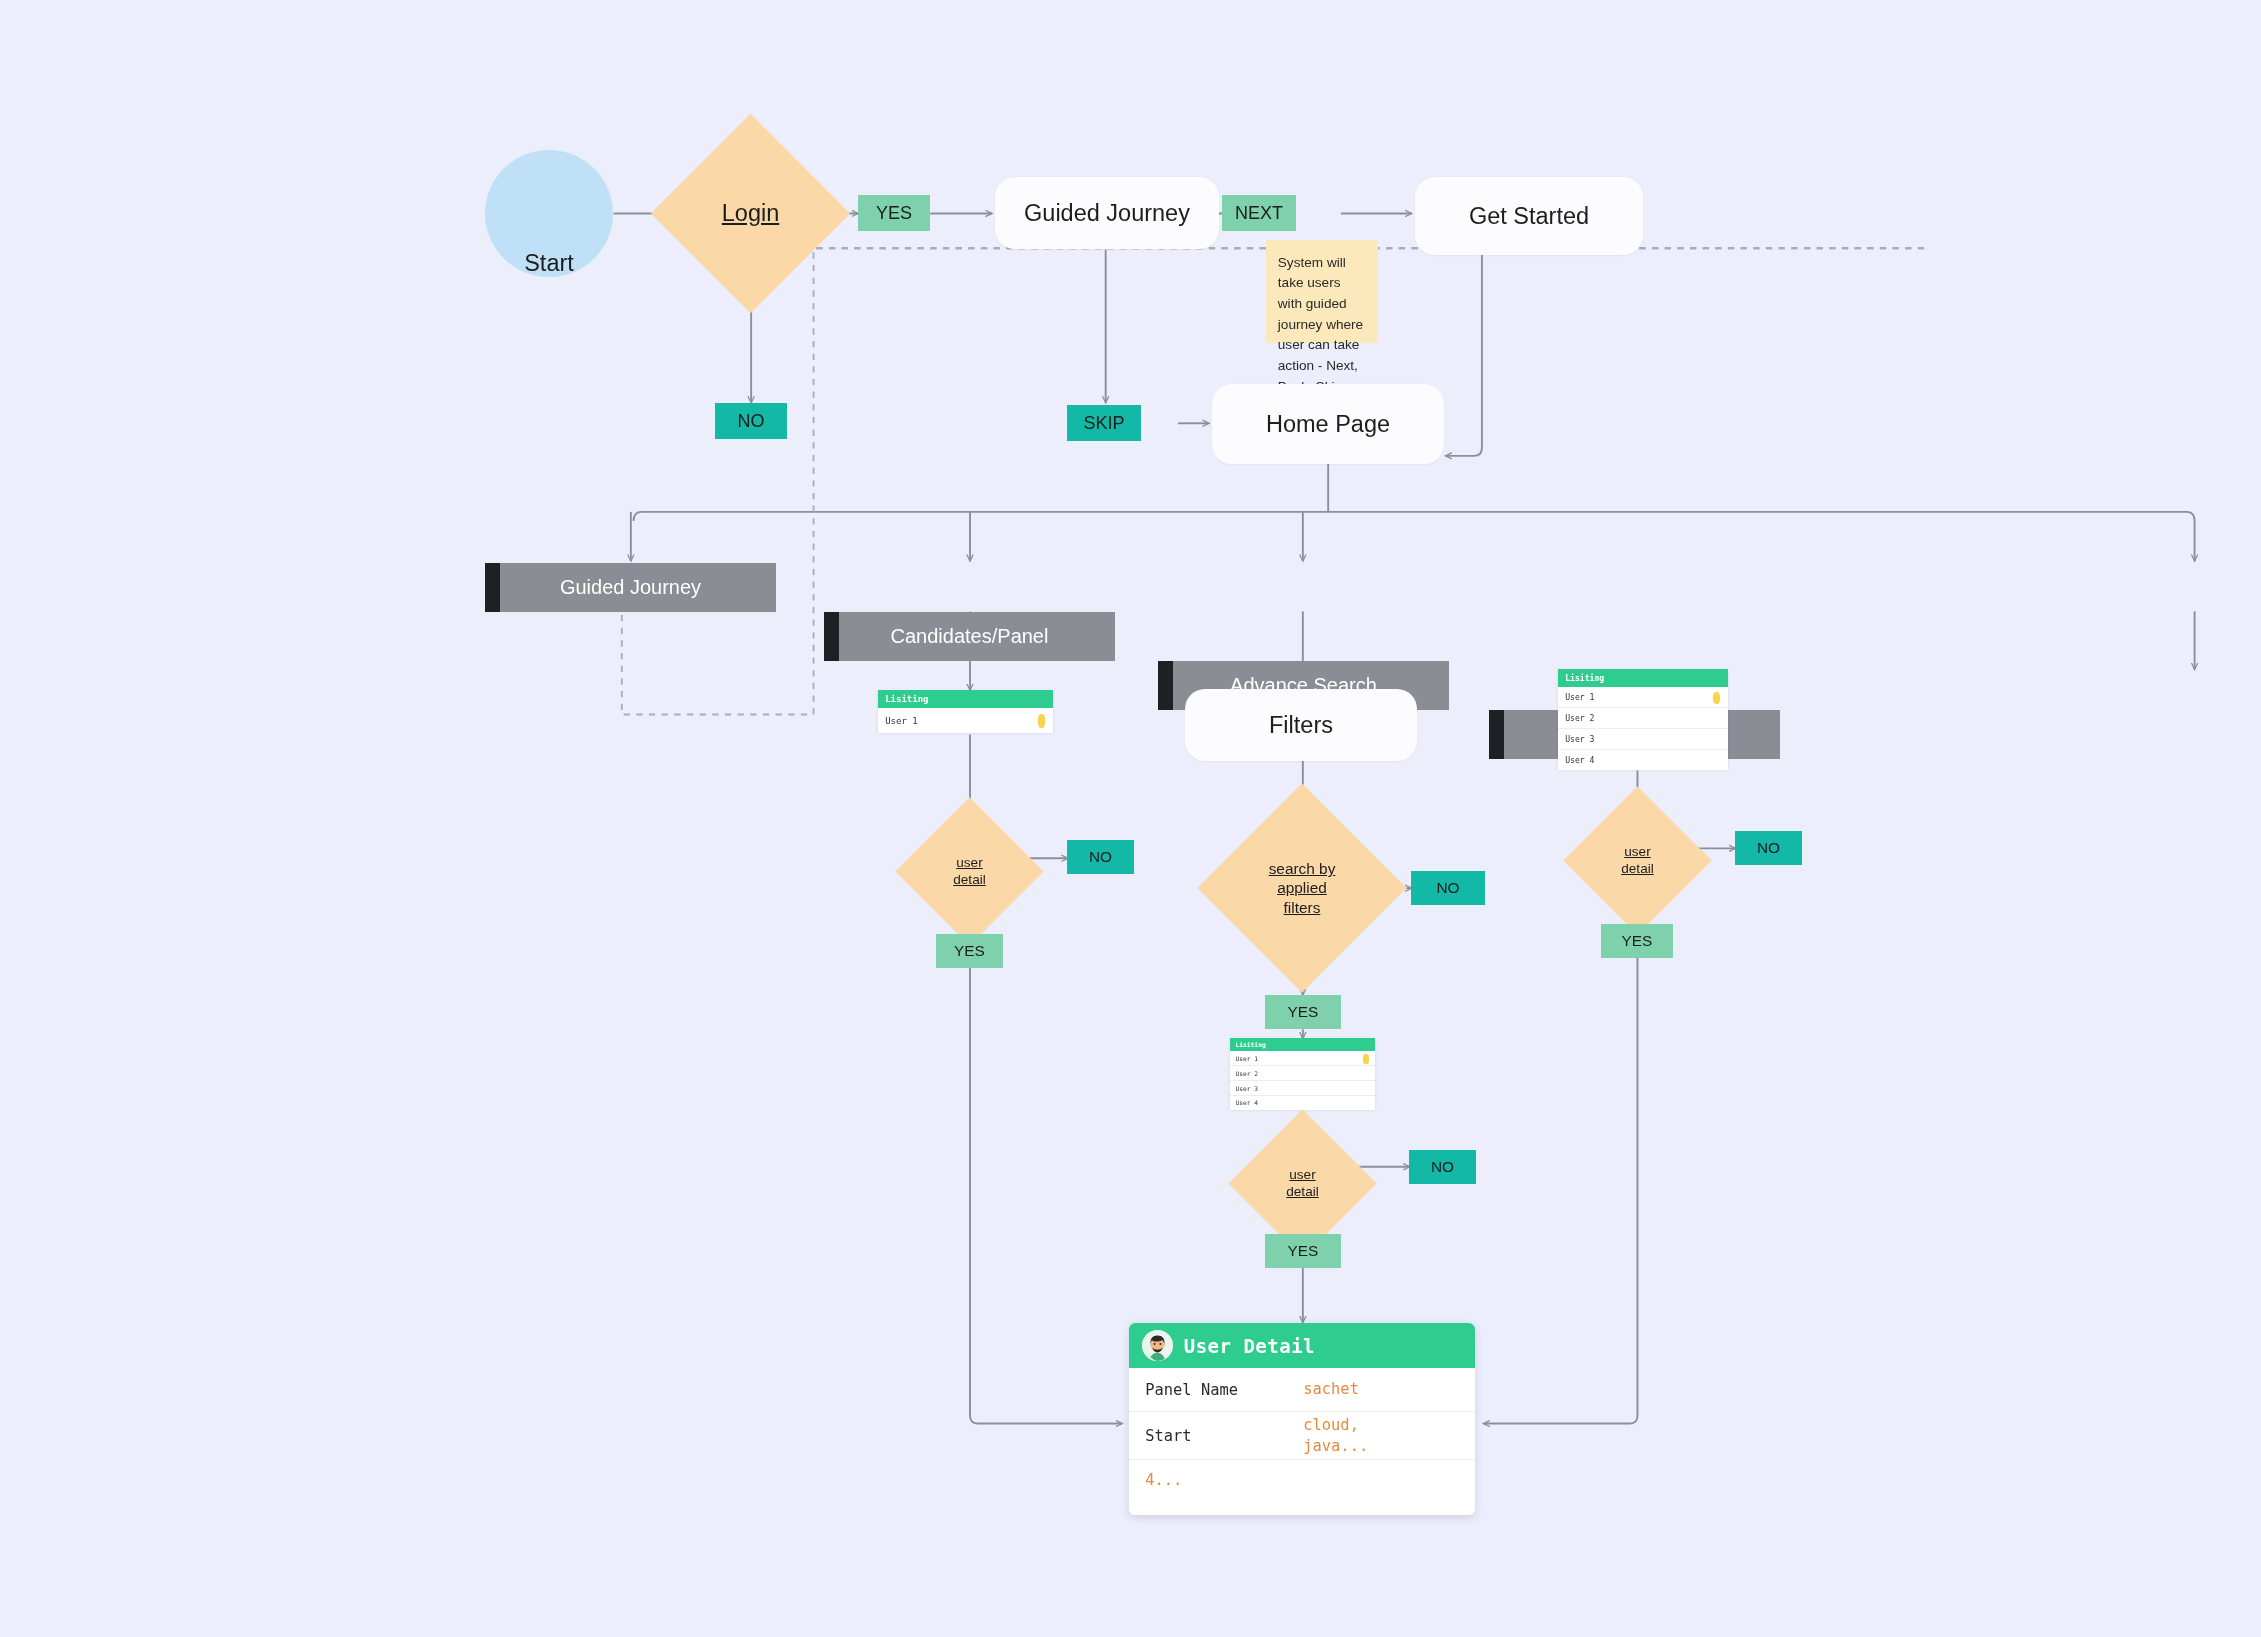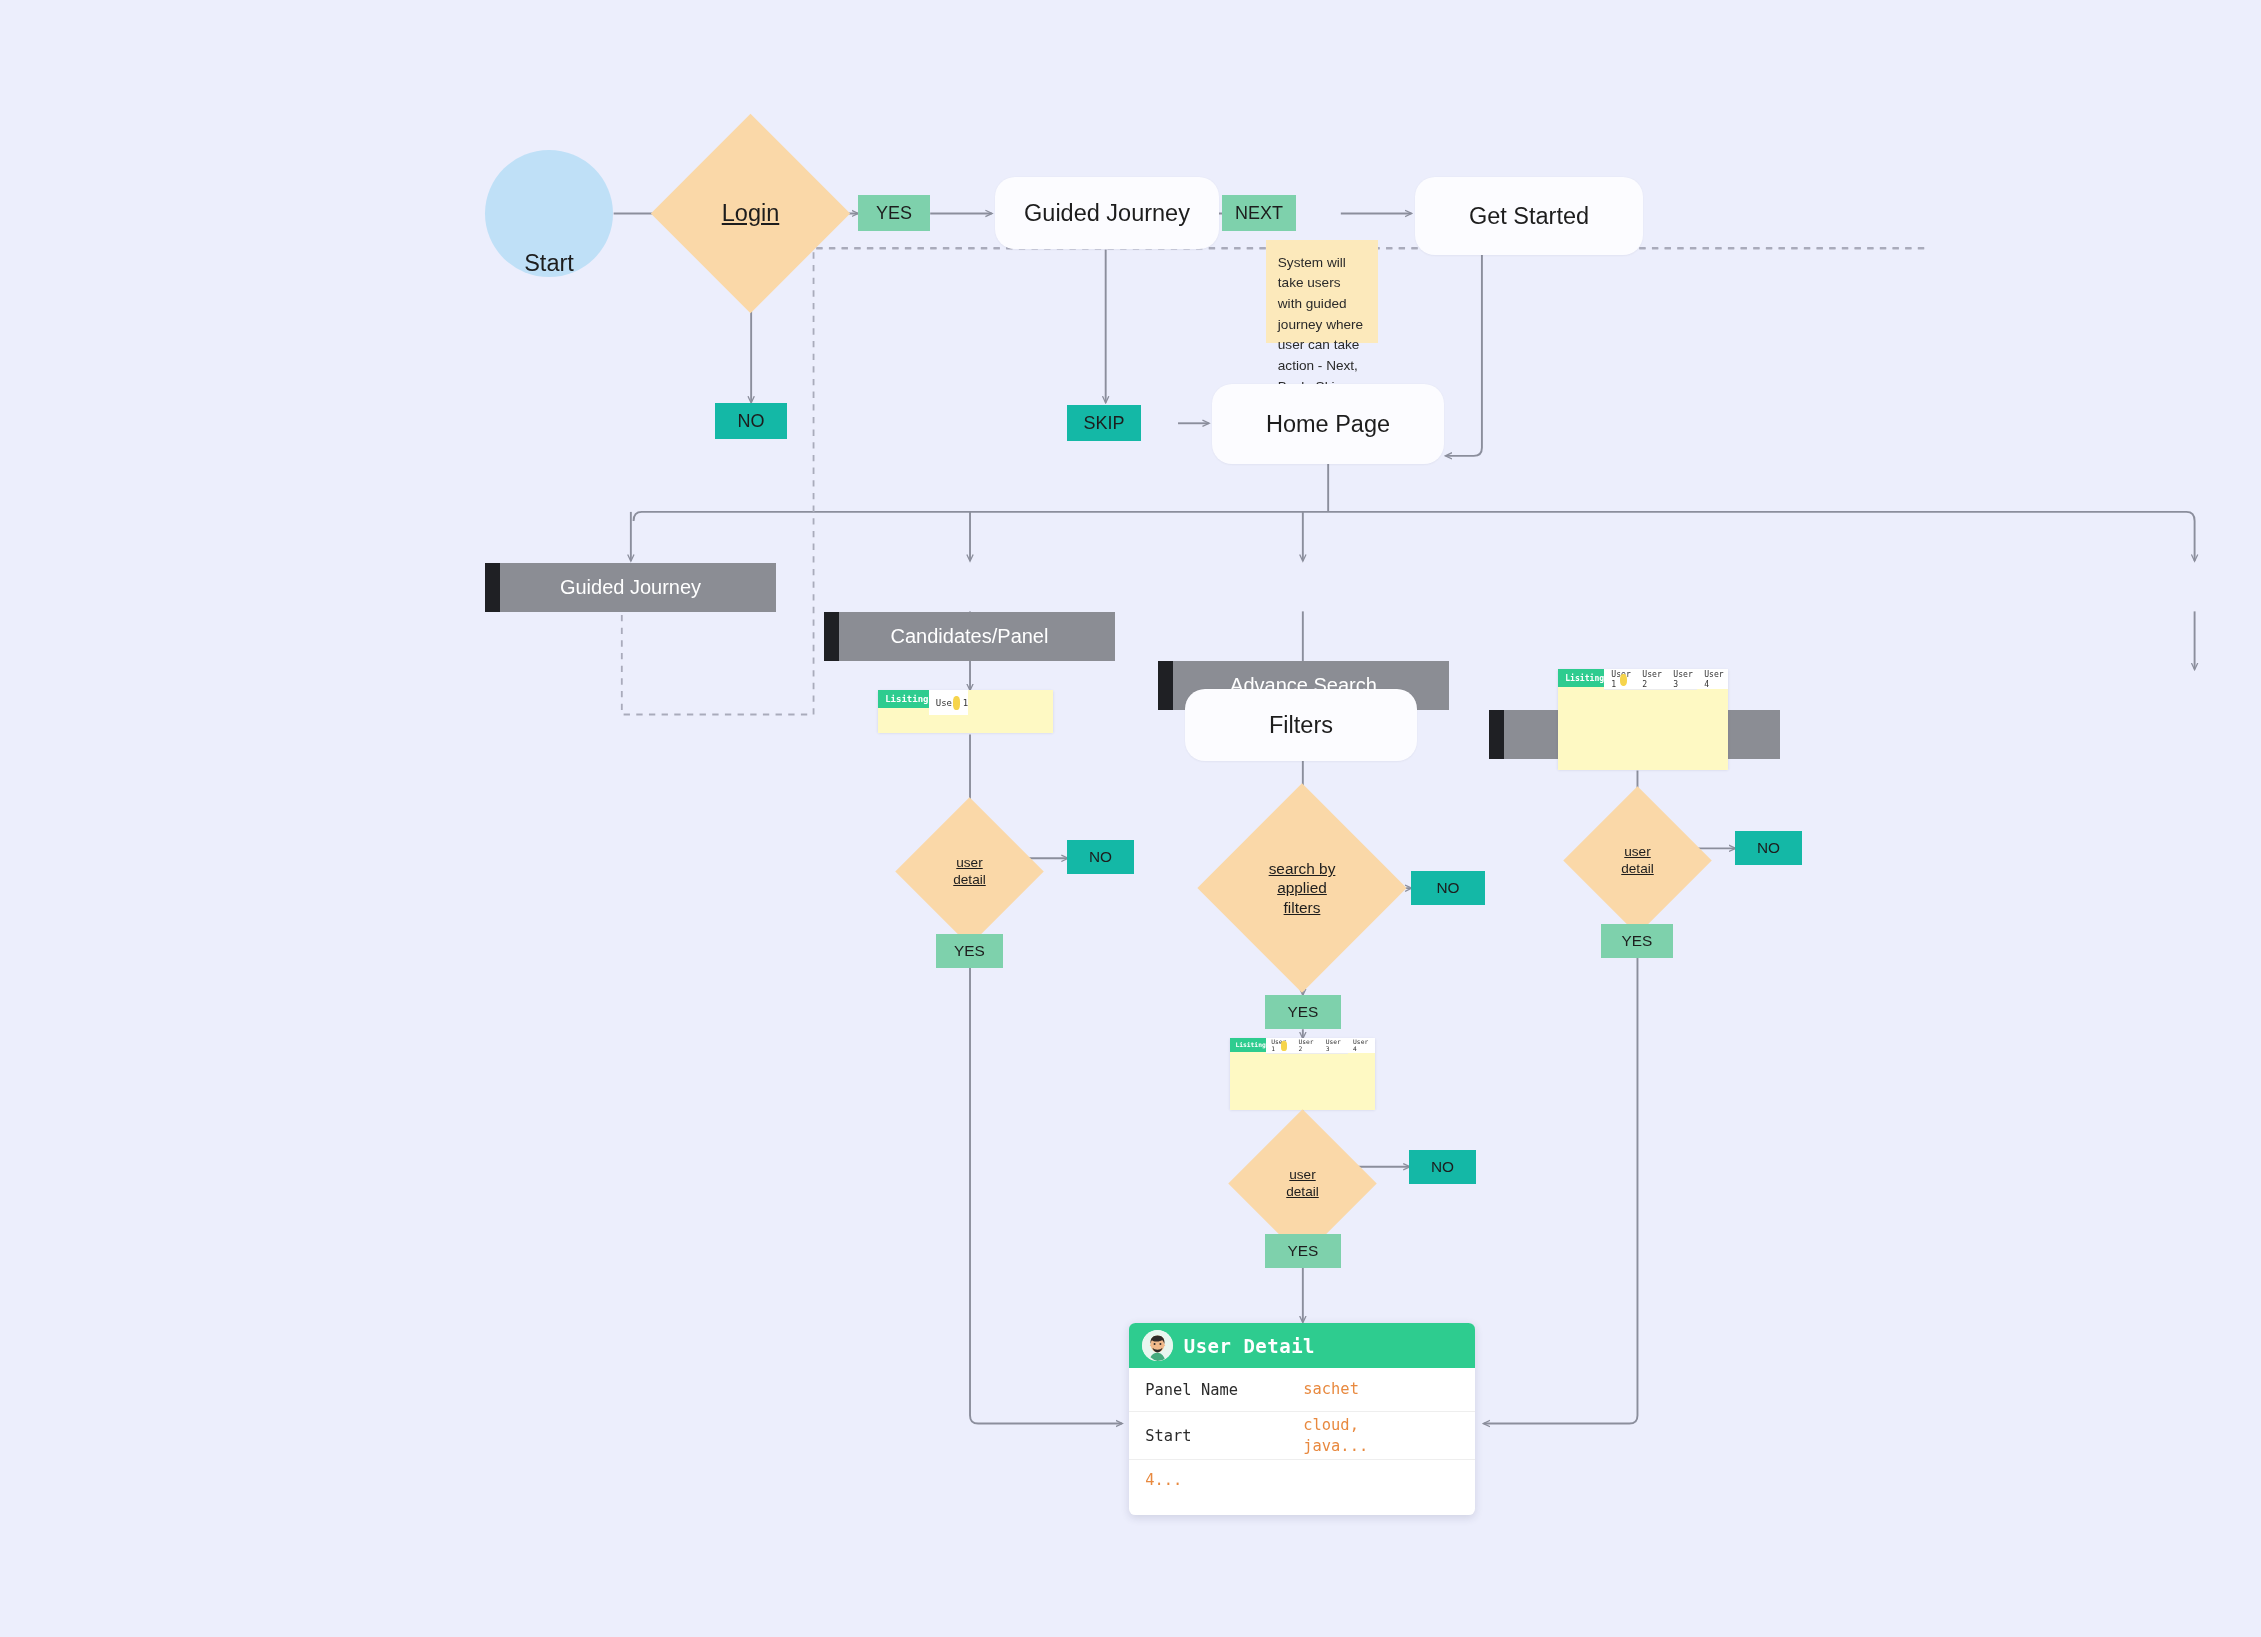--- a/index.html
+++ b/index.html
@@ -68,23 +68,23 @@
     display:flex;align-items:center;justify-content:center;
     color:#ffffff;font-size:20px;
     position:relative;
   }
   .menubar .leftcap{
     position:absolute;left:0;top:0;height:100%;width:14.5px;background:#1f2024;
   }
 
   
   .listing{
-    background:#fef9c3;
+    background:#fca5a5;
     box-shadow:0 0.9px 2.7px rgba(40,40,80,.13);
-    display:flex;flex-direction:row;
+    display:flex;flex-direction:column;
     overflow:hidden;
     font-family:"DejaVu Sans Mono", monospace;
   }
   .listing .lhead{
     background:#2ecc8f;color:#ffffff;font-weight:bold;
     display:flex;align-items:center;
   }
   .listing .lrow{
     background:#ffffff;
     border-bottom:0.9px solid #ececec;

